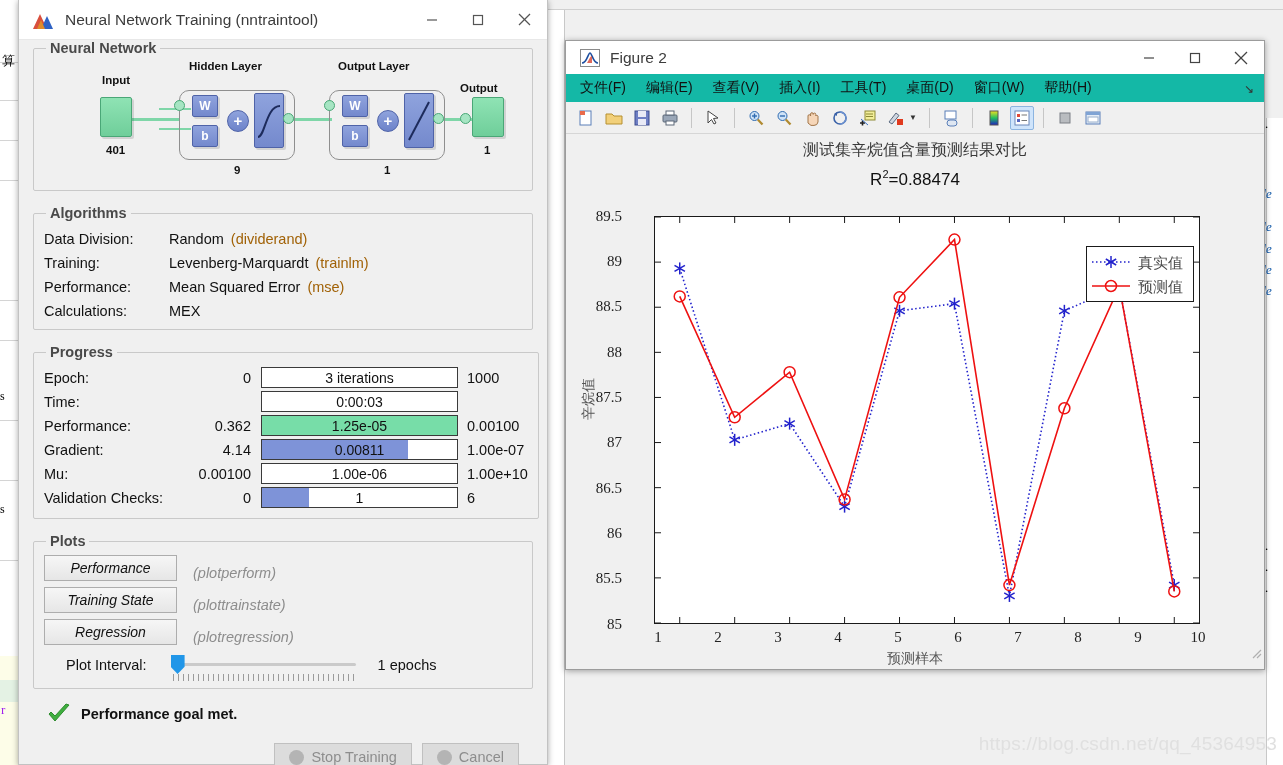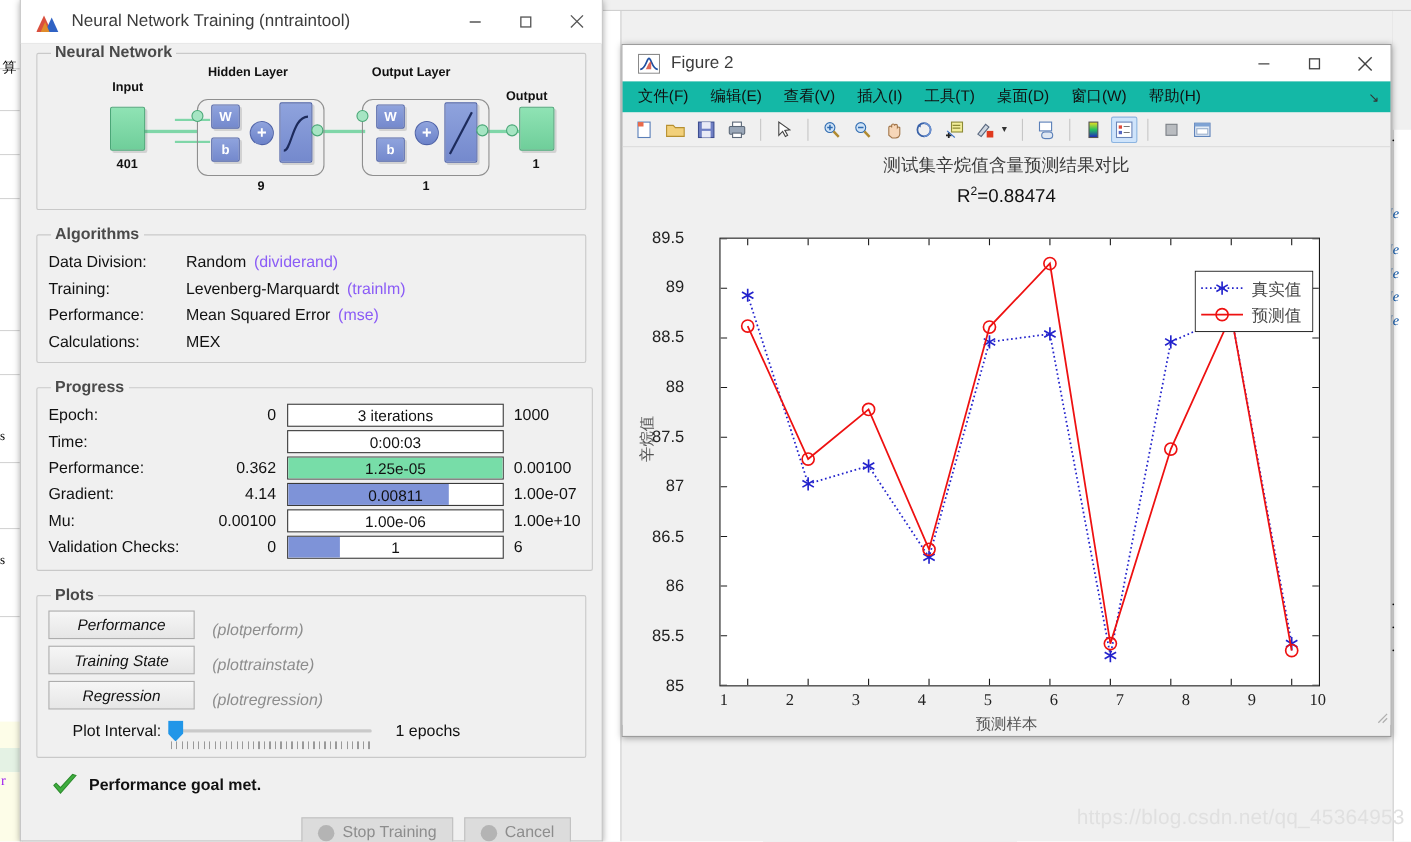--- a/index.html
+++ b/index.html
@@ -74,41 +74,41 @@
             background:linear-gradient(#8fa3dd,#6c82c9); border:1.5px solid #4f63a8;
             color:#fff; font-size:15px; line-height:19px; text-align:center; font-weight:bold; }
   .d-letter { position:absolute; color:#fff; font-size:12px; font-weight:bold;
               display:flex; align-items:center; justify-content:center; }
   .d-wire { position:absolute; background:#7fd6a8; height:3px; }
 
   
   .alg-row { display:flex; font-size:14.5px; color:#111; line-height:24px; }
   .alg-key { width:125px; flex:none; }
   .alg-val { }
-  .alg-fn { color:#8b5cf6; margin-left:7px; }
+  .alg-fn { color:#a16207; margin-left:7px; }
 
   
   .pg-row { display:flex; align-items:center; font-size:14.5px; color:#111; height:23px; margin-bottom:1px; }
   .pg-key { width:145px; flex:none; }
   .pg-min { width:72px; flex:none; text-align:right; padding-right:10px; }
   .pg-bar { position:relative; width:197px; height:21px; flex:none;
             border:1px solid #3a3a3a; background:#ffffff; overflow:hidden; }
   .pg-fill { position:absolute; left:0; top:0; bottom:0; }
   .pg-cur { position:absolute; inset:0; display:flex; align-items:center; justify-content:center;
             font-size:14px; color:#111; }
   .pg-max { padding-left:9px; }
 
   
   .plot-row { display:flex; align-items:flex-end; margin-bottom:6px;font-style:italic; }
   .plot-btn { width:133px; height:26px; border:1px solid #adadad; background:linear-gradient(#f6f6f6,#e6e6e6);
               font-size:14px; color:#111; display:flex; align-items:center; justify-content:center;
               font-family:"Liberation Sans", sans-serif; }
   .plot-fn { color:#8d8d8d; font-size:14.5px; margin-left:16px; }
   .interval-row { display:flex; align-items:center; margin-top:9px; padding-left:22px; }
-  .interval-lbl { font-size:14.5px; color:#111; margin-right:6px; }
+  .interval-lbl { font-size:14.5px; color:#111; margin-right:24px; }
   .slider { position:relative; width:185px; height:22px; }
   .slider-track { position:absolute; left:0; right:0; top:9px; height:3px; background:#cacaca; border-radius:2px; }
   .slider-thumb { position:absolute; left:0px; top:1px; width:14px; height:19px;
                   background:#2196e8; clip-path:polygon(0 0,100% 0,100% 62%,50% 100%,0 62%); }
   .slider-ticks { position:absolute; left:2px; right:0; top:20px; height:7px;
                   background:repeating-linear-gradient(to right,#9a9a9a 0 1px, transparent 1px 5px); }
   .interval-val { font-size:14.5px; color:#111; margin-left:22px; }
 
   .status-row { display:flex; align-items:center; margin:12px 0 0 14px; }
   .check-icon { width:24px; height:22px; margin-right:10px; }
@@ -137,21 +137,21 @@
 
   .fig-canvas { position:relative; width:698px; height:525px; background:#f0f0f0; }
   .plot-title { position:absolute; width:100%; text-align:center; top:6px; font-size:16px; color:#3a3a3a;
                 font-family:"Liberation Serif", serif; }
   .plot-r2 { position:absolute; width:100%; text-align:center; top:34px; font-size:17px; color:#111;
              font-family:"Liberation Sans", sans-serif; }
   .plot-r2 sup { font-size:11px; }
   .axes-box { position:absolute; left:88px; top:82px; width:546px; height:408px;
               background:#ffffff; border:1px solid #1a1a1a; }
   .ytick-lbl { position:absolute; right:642px; font-size:15px; color:#222; text-align:right;
-               transform:translateY(-50%); font-family:Liberation Sans, sans-serif; white-space:nowrap;}
+               transform:translateY(-50%); font-family:Liberation Serif, serif; white-space:nowrap;}
   .xtick-lbl { position:absolute; top:495px; font-size:15px; color:#222; transform:translateX(-50%);
                font-family:"Liberation Serif", serif; }
   .ylabel { position:absolute; left:14px; top:286px; font-size:14px; color:#555;
             transform:rotate(-90deg); transform-origin:left top; white-space:nowrap; }
   .xlabel { position:absolute; width:100%; text-align:center; top:516px; font-size:14px; color:#555; }
   .legend-box { position:absolute; left:985px; top:0; }
   .fig-resize { position:absolute; right:2px; bottom:2px; width:12px; height:12px; }
 </style>
 </head>
 <body>

